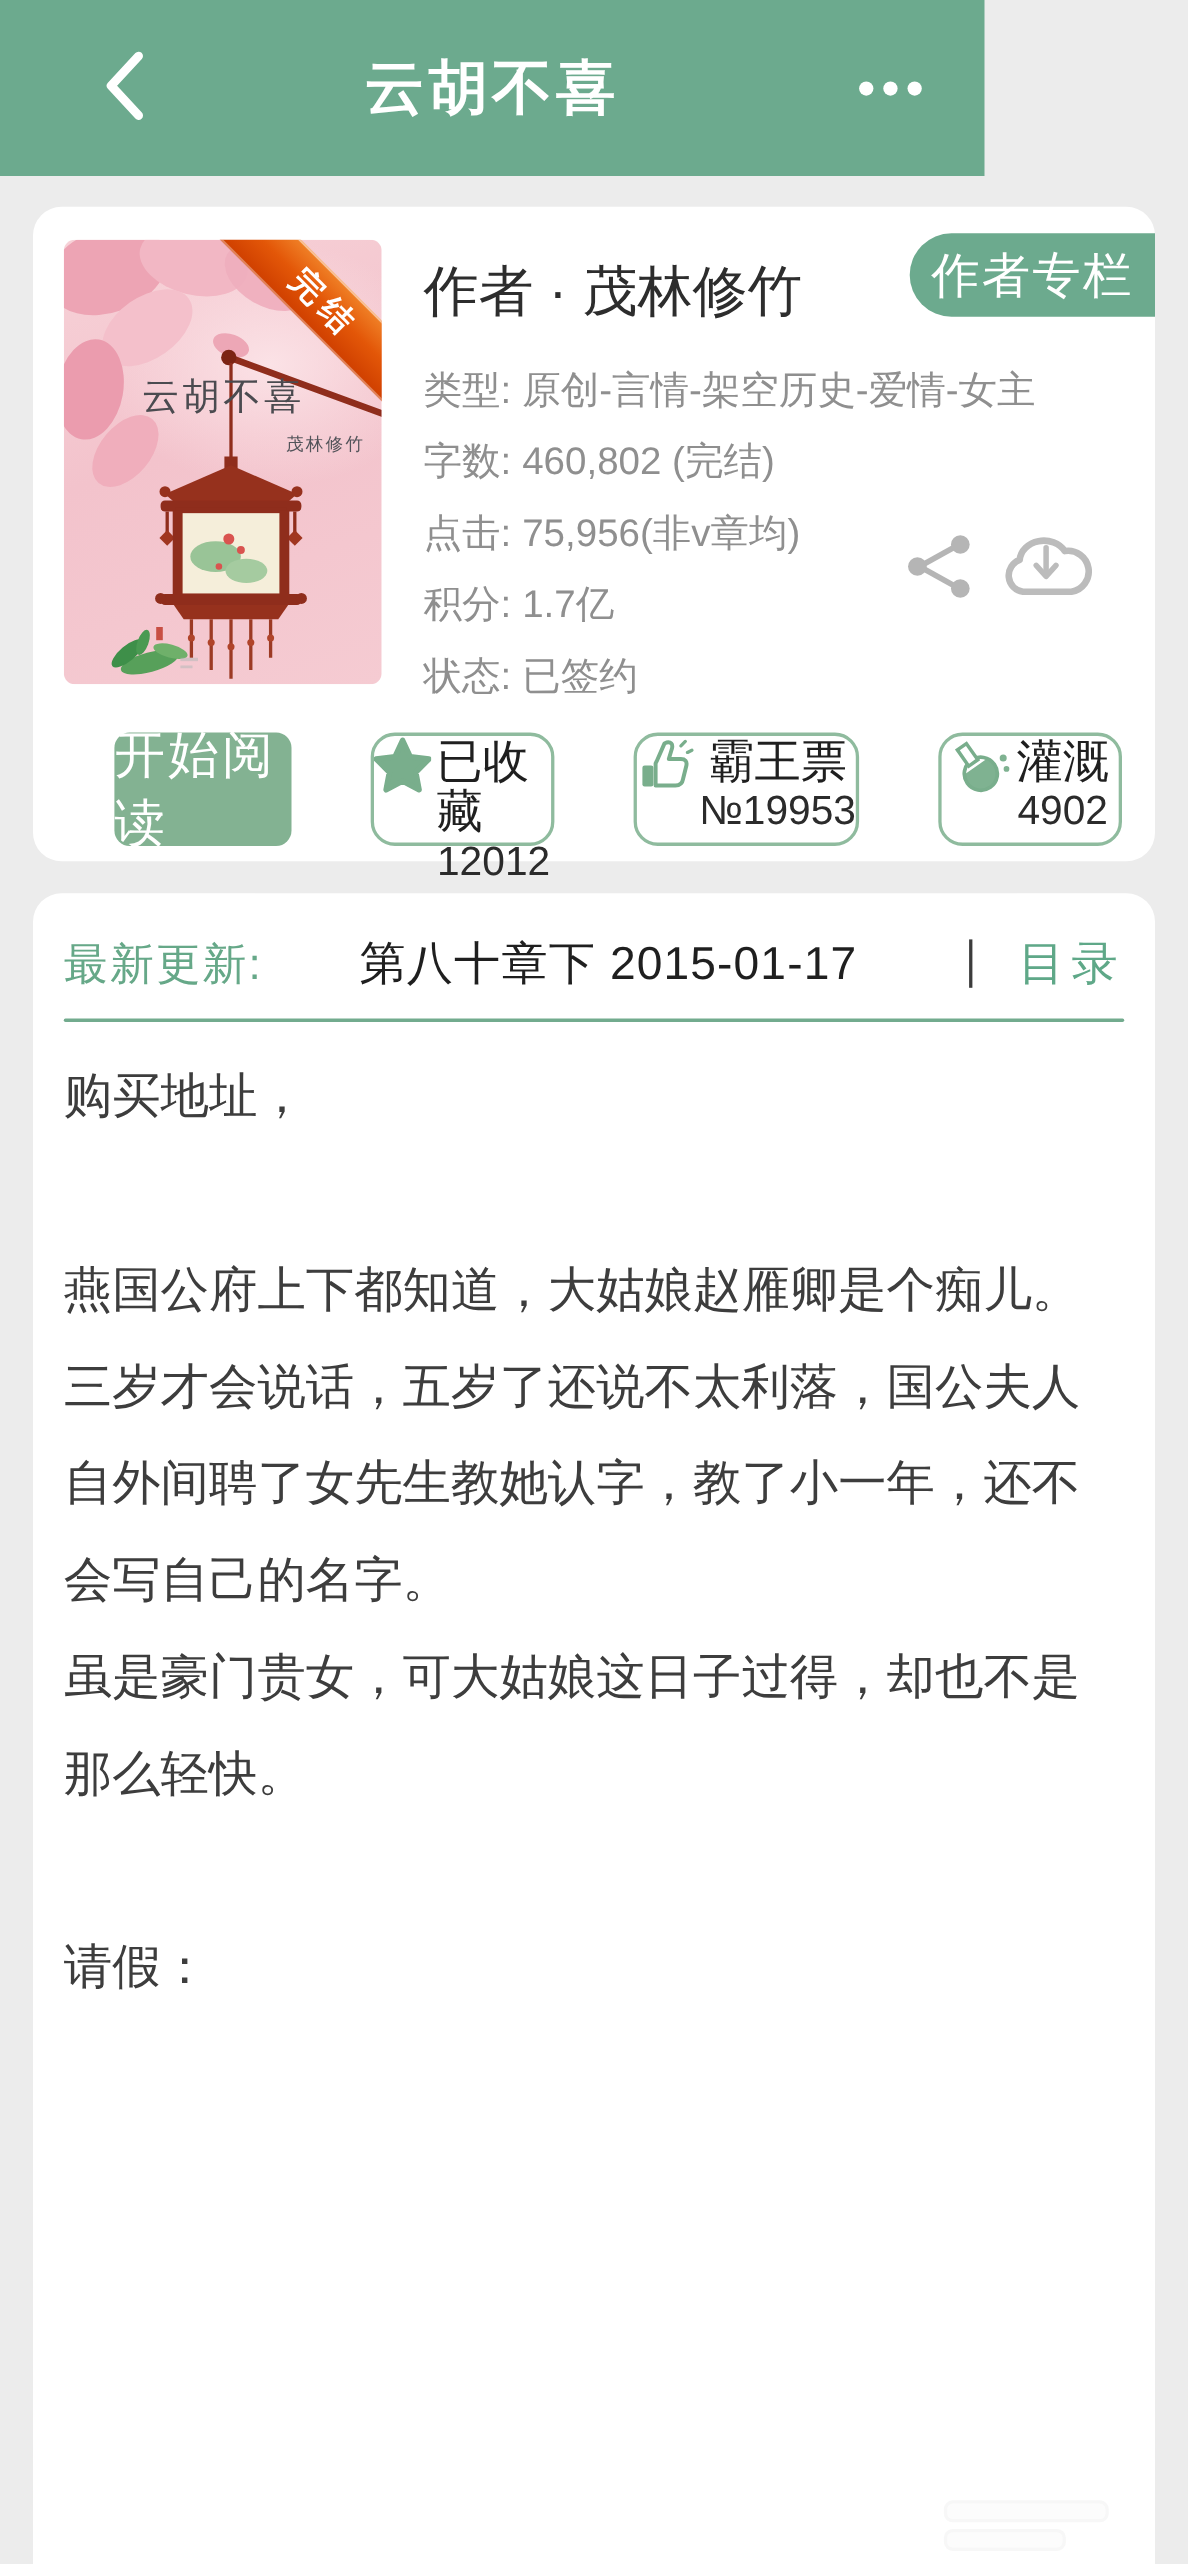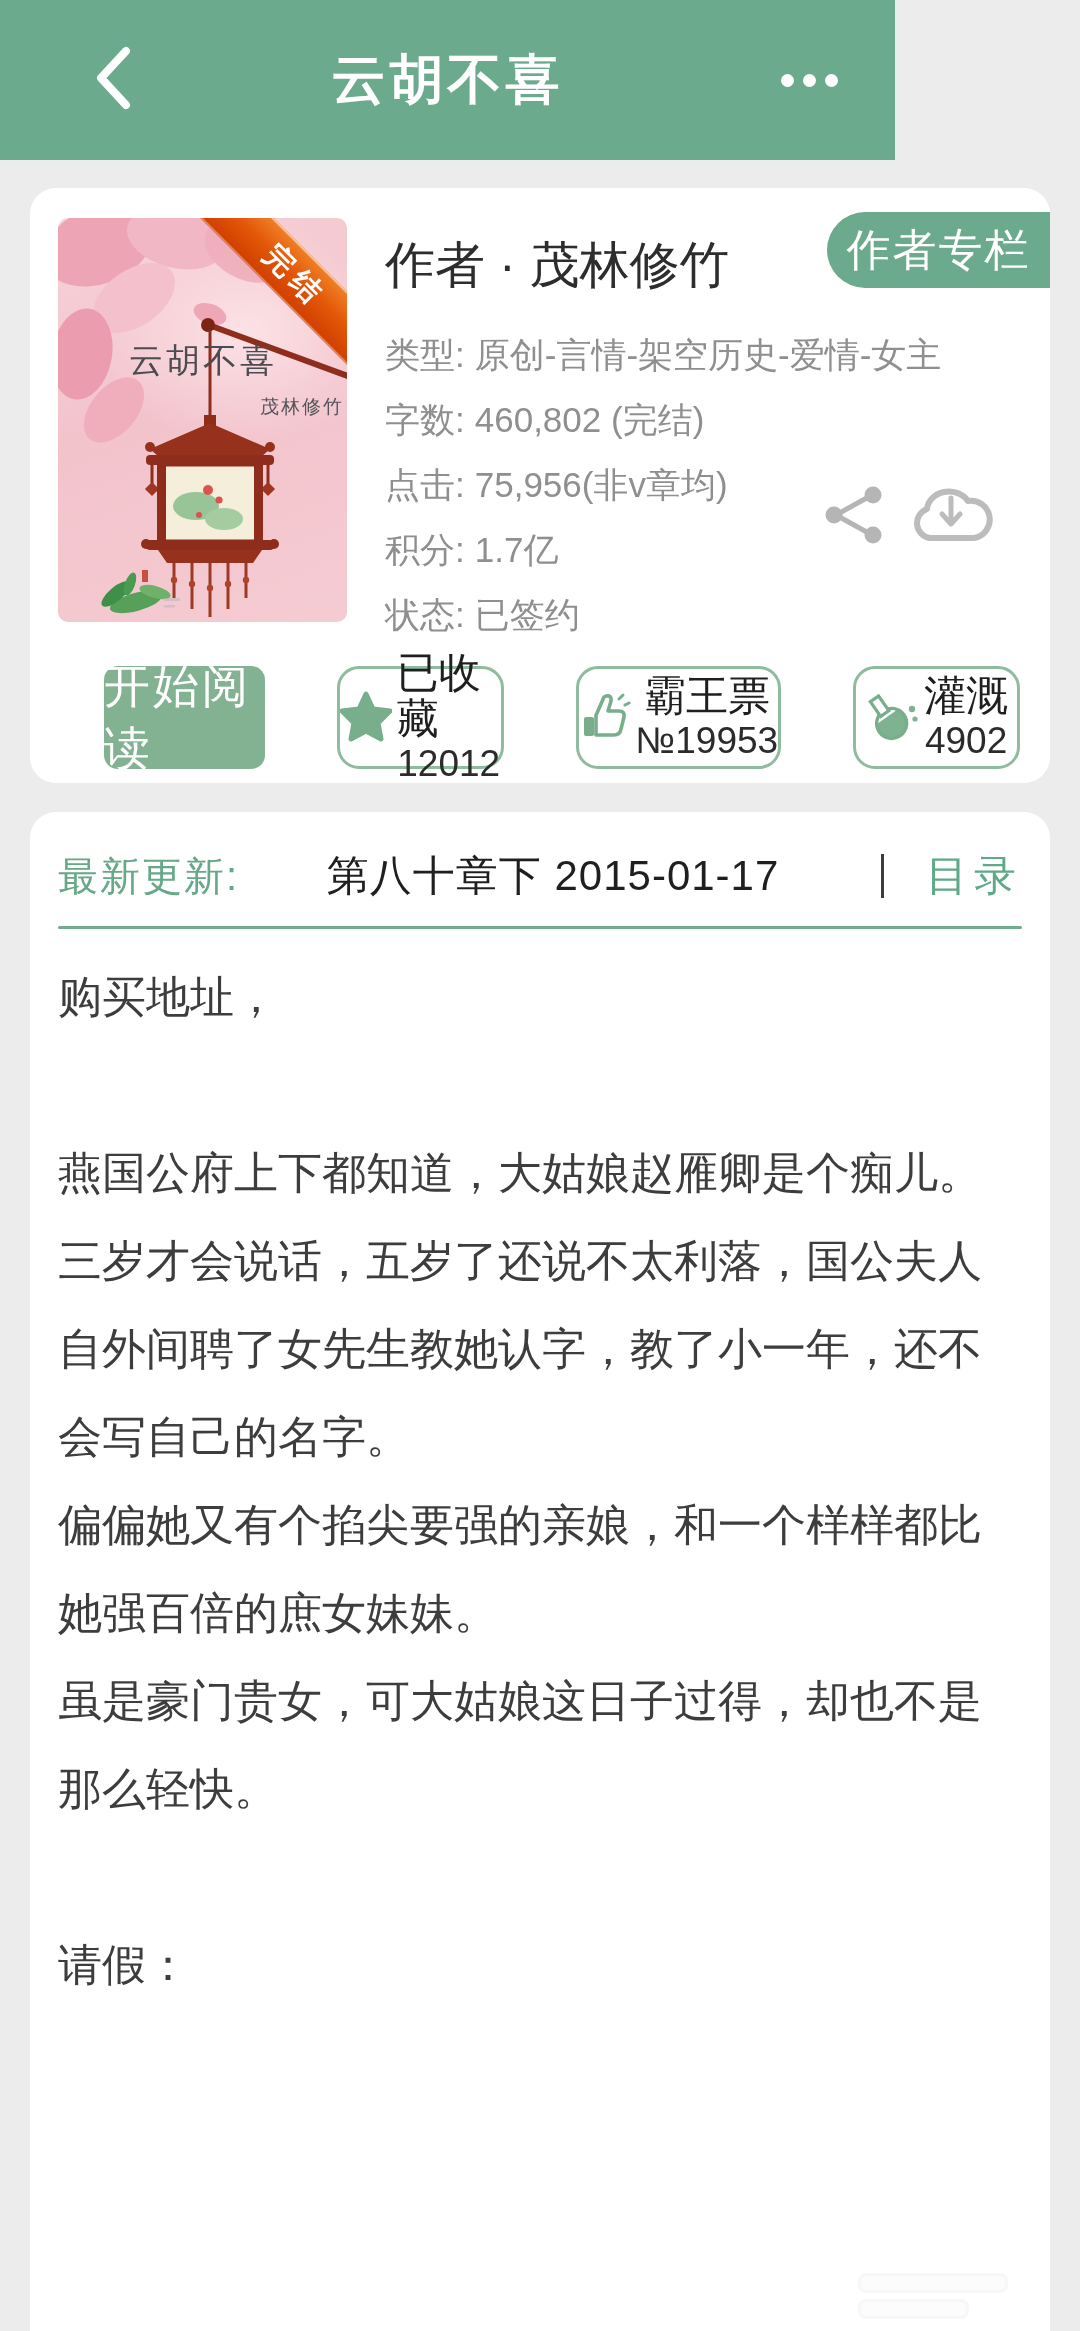--- a/index.html
+++ b/index.html
@@ -28,41 +28,41 @@
       radial-gradient(ellipse 220px 160px at 65% 28%, #fbe2e6 0%, rgba(251,226,230,0) 70%),
       linear-gradient(160deg,#f7d2d8 0%,#f3c3cc 45%,#f5cbd2 100%);cursor:pointer;}
   .cover svg{position:absolute;left:0;top:0;}
   .ribbon{position:absolute;top:32px;right:-62px;width:228px;height:52px;transform:rotate(45deg);
     background:linear-gradient(180deg,#f08127 0%,#e35708 48%,#cf3f00 100%);
     box-shadow:inset 0 2px 0 rgba(255,255,255,.5),inset 0 -2px 0 rgba(255,255,255,.35);
     color:#fff;font-size:30px;font-weight:bold;letter-spacing:7px;
     display:flex;align-items:center;justify-content:center;}
   .cover-title{position:absolute;left:55px;top:120px;width:180px;text-align:center;
     font-size:34px;color:#4b4b50;letter-spacing:3px;font-weight:500;}
-  .cover-author{position:absolute;left:202px;top:176px;font-size:19px;color:#53545a;letter-spacing:2px;}
+  .cover-author{position:absolute;left:202px;top:176px;font-size:16px;color:#53545a;letter-spacing:2px;}
 
   
   .author-line{position:absolute;left:355px;top:44px;font-size:50px;color:#2d2d2d;}
   .author-col-btn{position:absolute;right:0;top:24px;width:223px;height:76px;
     border-radius:38px 0 0 38px;background:#6caa8e;color:#fff;font-size:44px;letter-spacing:2px;
     display:flex;align-items:center;justify-content:center;cursor:pointer;text-align:center;}
   .meta{position:absolute;left:355px;top:134px;font-size:35px;color:#8f8f8f;
     line-height:65px;white-space:nowrap;}
   .meta .row span{color:#8f8f8f;}
   .meta .lbl{margin-right:10px;}
   .icon-share{position:absolute;left:794px;top:298px;cursor:pointer;}
   .icon-cloud{position:absolute;left:878px;top:296px;cursor:pointer;}
 
   
   .actions{position:absolute;left:30px;right:30px;top:478px;height:103px;display:flex;gap:28px;}
   .actions>div{flex:1;box-sizing:border-box;margin-left:44px;}
   .btn-read{background:#83b292;border-radius:14px;color:#fff;font-size:46px;letter-spacing:3px;
     display:flex;align-items:center;justify-content:center;cursor:pointer;}
   .btn-outline{background:#fff;border:3px solid #8fbb9e;border-radius:22px;
-    display:flex;align-items:center;justify-content:center;gap:5px;cursor:pointer;}
+    display:flex;align-items:flex-start;justify-content:center;gap:5px;cursor:pointer;}
   .btn-col{display:flex;flex-direction:column;align-items:center;line-height:1.1;}
   .btn-label{font-size:42px;color:#1f1f1f;}
   .btn-count{font-size:37px;color:#2b2b2b;margin-top:2px;}
 
   
   .update-row{display:flex;align-items:center;padding:36px 28px 0 28px;}
   .upd-label{font-size:40px;color:#66a888;letter-spacing:2px;text-align:right;}
   .upd-chapter{flex:1;text-align:center;font-size:42px;color:#1f1f1f;letter-spacing:1px;cursor:pointer;}
   .upd-pipe{width:3px;height:44px;background:#3c3c3c;margin:0 42px 0 14px;}
   .upd-catalog{font-size:42px;color:#5fa888;letter-spacing:6px;cursor:pointer;}
@@ -254,21 +254,20 @@
       <span class="upd-pipe"></span>
       <span class="upd-catalog">目录</span>
     </div>
     <div class="green-hr"></div>
 
     <div class="desc">
         <p>购买地址，</p>
         <p class="blank"></p>
         <p>燕国公府上下都知道，大姑娘赵雁卿是个痴儿。</p>
         <p>三岁才会说话，五岁了还说不太利落，国公夫人自外间聘了女先生教她认字，教了小一年，还不会写自己的名字。</p>
-        <p>偏偏她又有个掐尖要强的亲娘，和一个样样都比她强百倍的庶女妹妹。</p>
         <p>虽是豪门贵女，可大姑娘这日子过得，却也不是那么轻快。</p>
         <p class="blank"></p>
         <p>请假：</p>
       </div>
 
     <div class="watermark">
       <i></i>
         <i style="width:70%;"></i>
     </div>
   </div>

